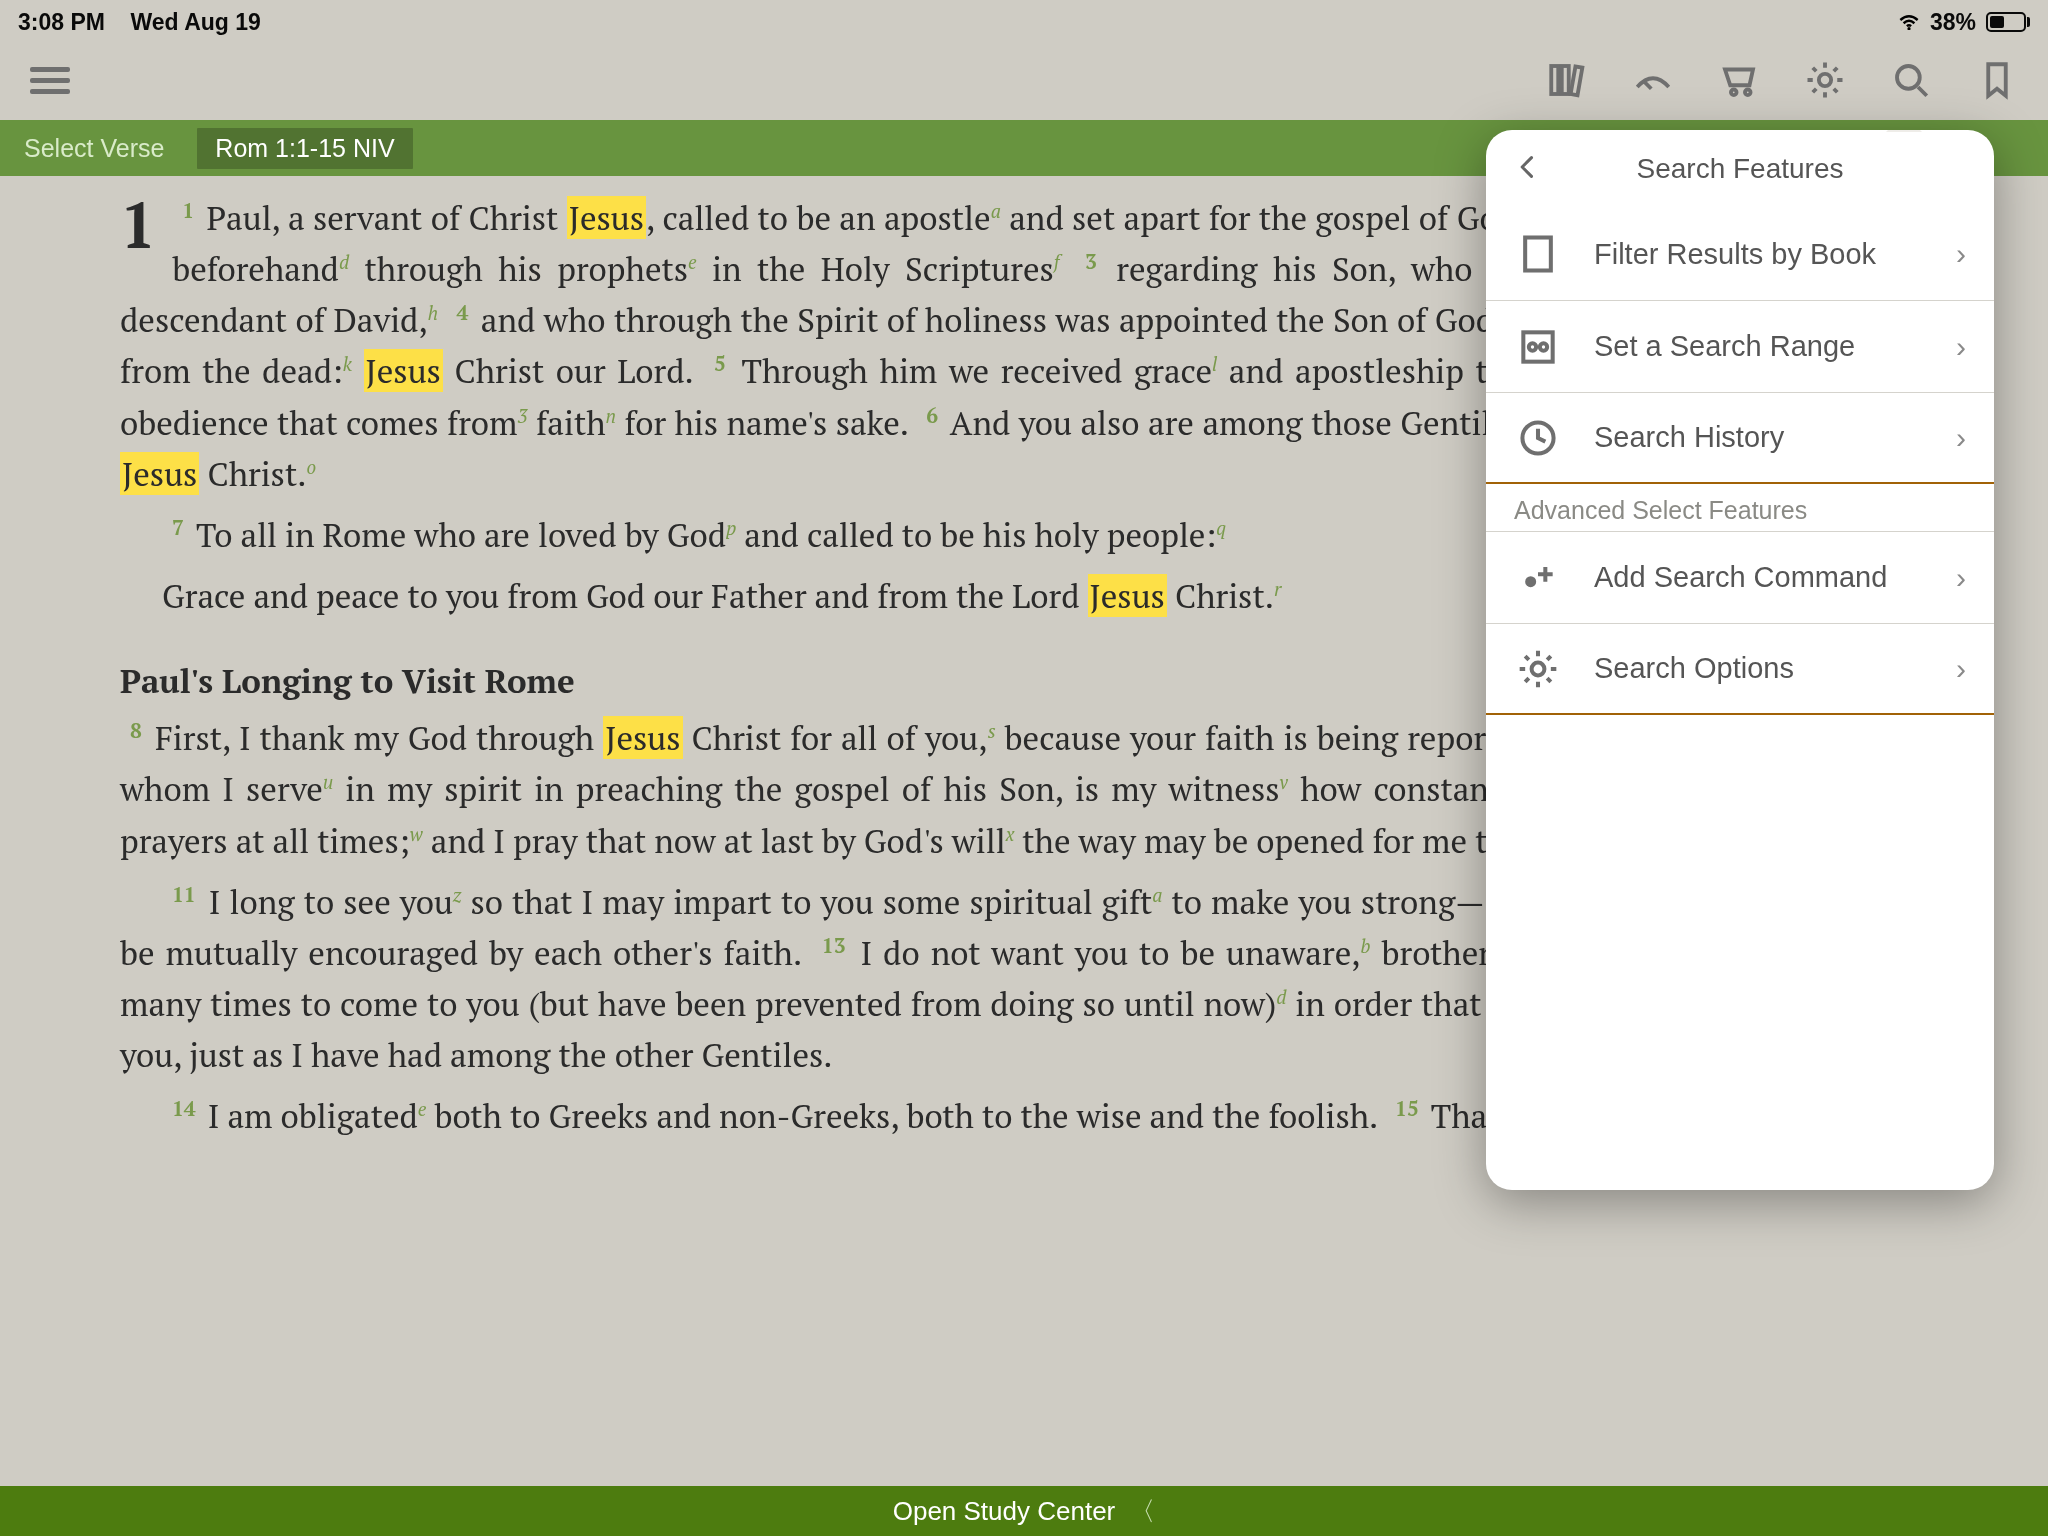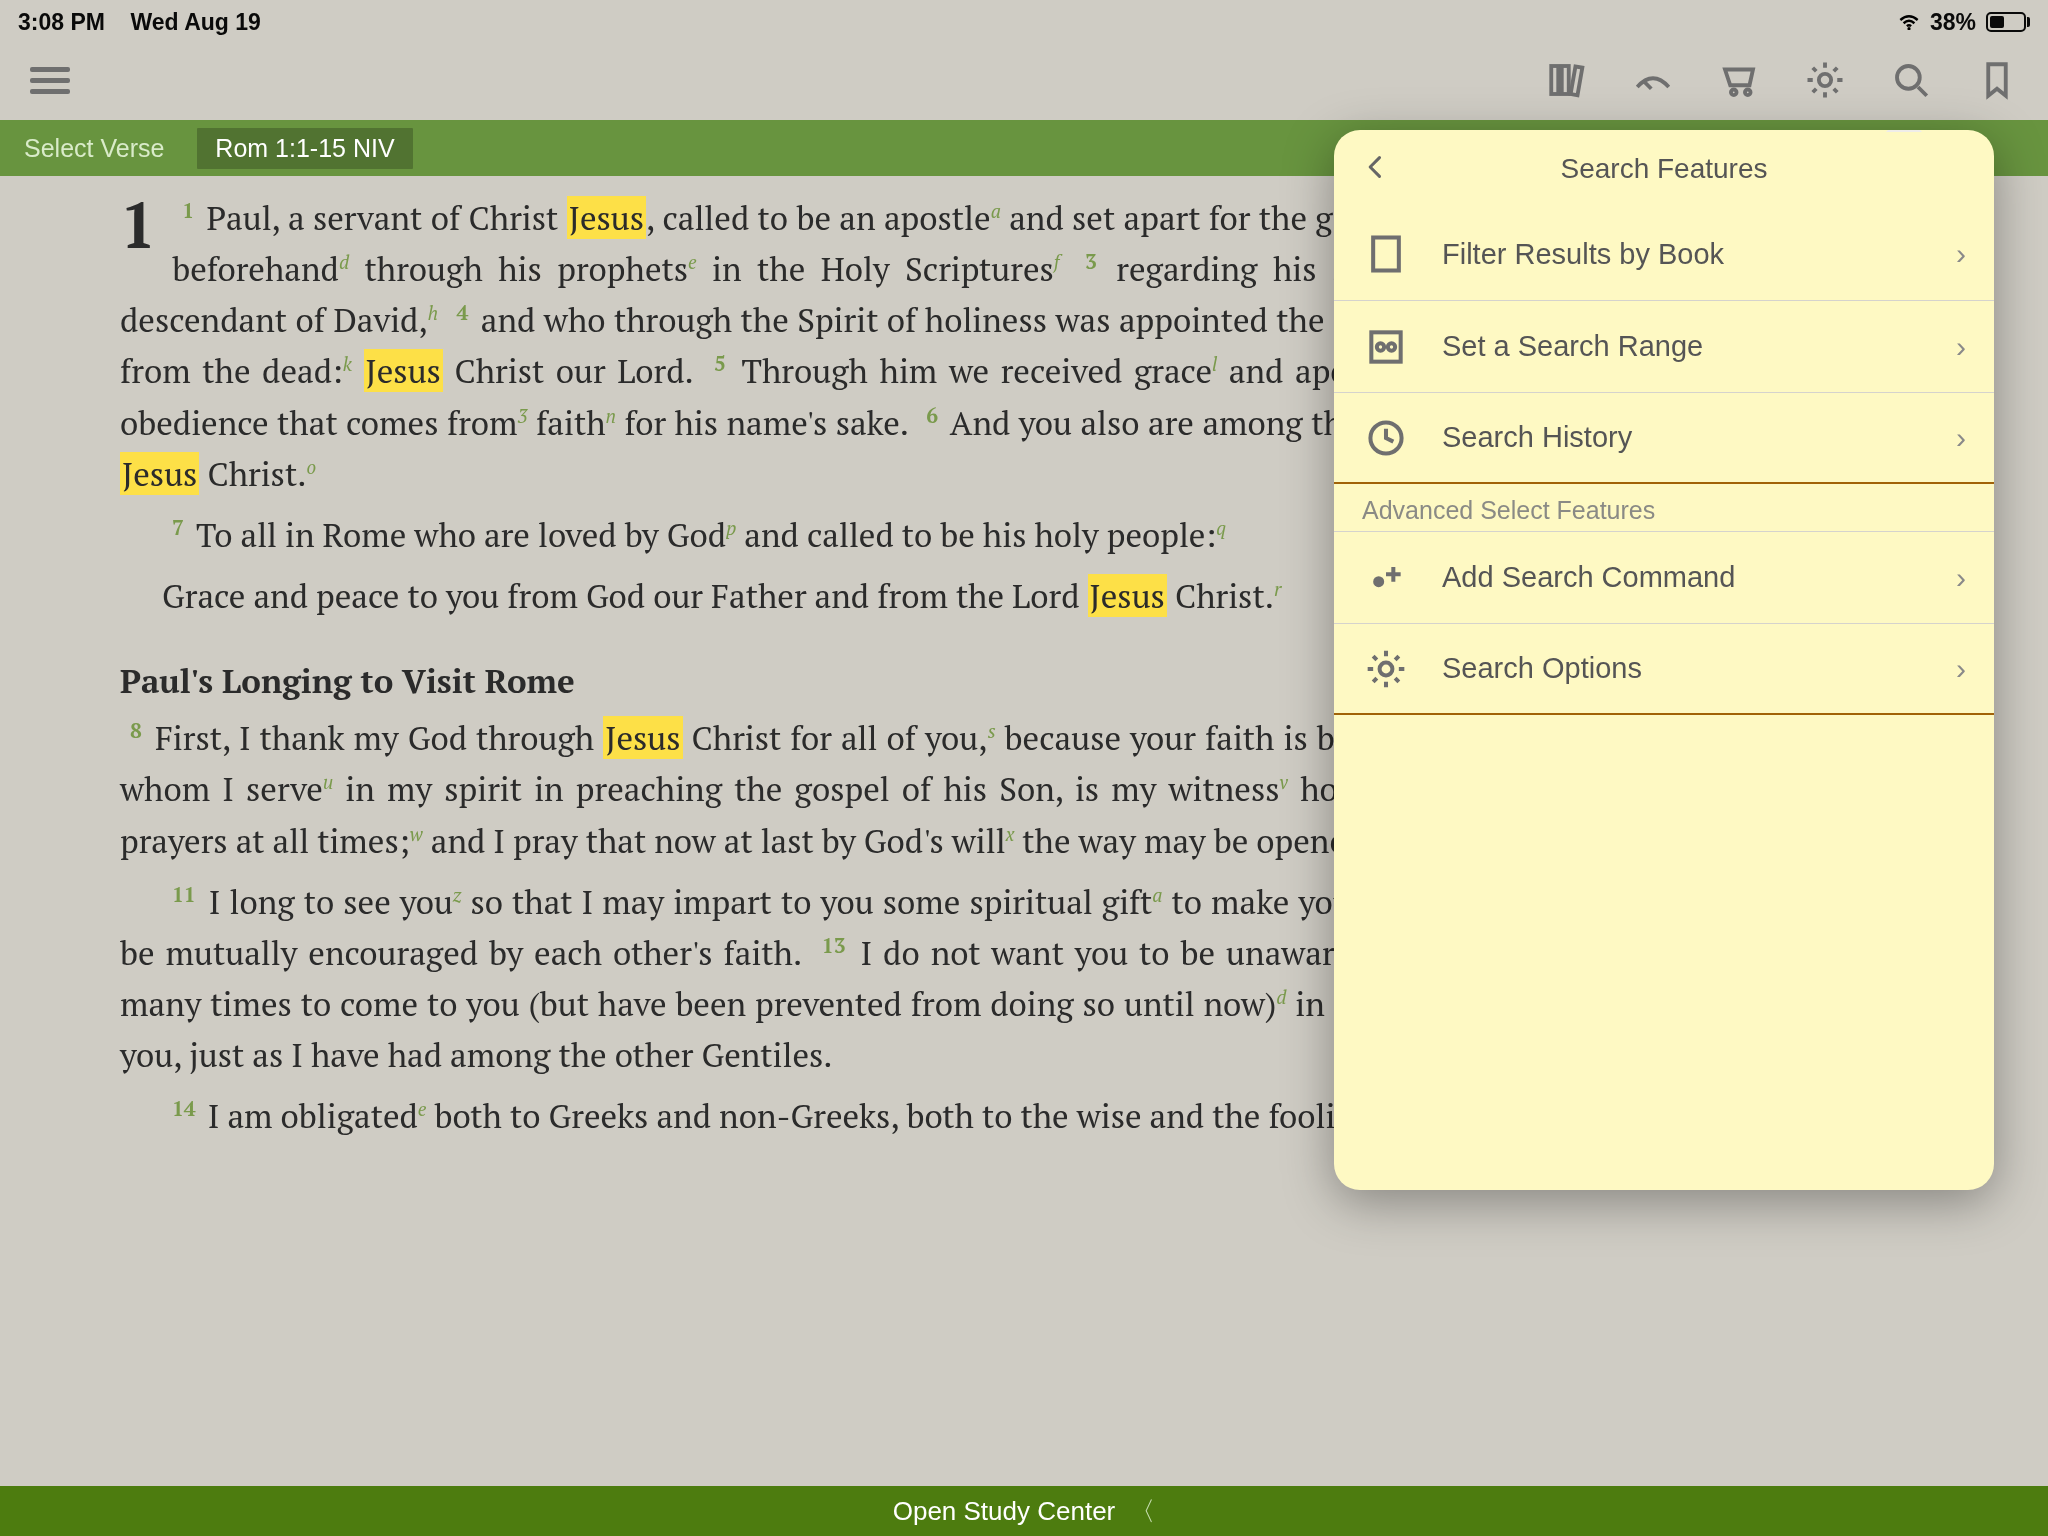--- a/index.html
+++ b/index.html
@@ -134,23 +134,23 @@
     font-size:26px;
     gap:14px;
   }
   .bottom-bar .chev { color:#c9e0b4; font-size:26px; }
 
   
   .popover {
     position:absolute;
     top: 130px;
     right: 54px;
-    width: 660px;
+    width: 508px;
     height: 1060px;
-    background:#fef9c3;
+    background:#ffffff;
     border-radius: 26px;
     box-shadow: 0 12px 50px rgba(0,0,0,0.35);
     overflow:hidden;
   }
   .popover::before {
     content:"";
     position:absolute;
     top:-16px;
     right:72px;
     width:0;height:0;

